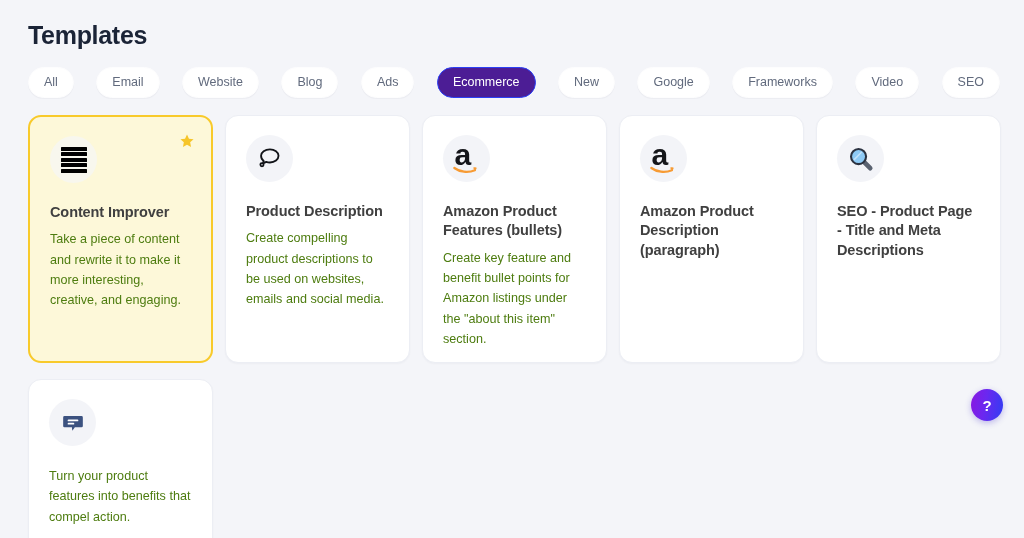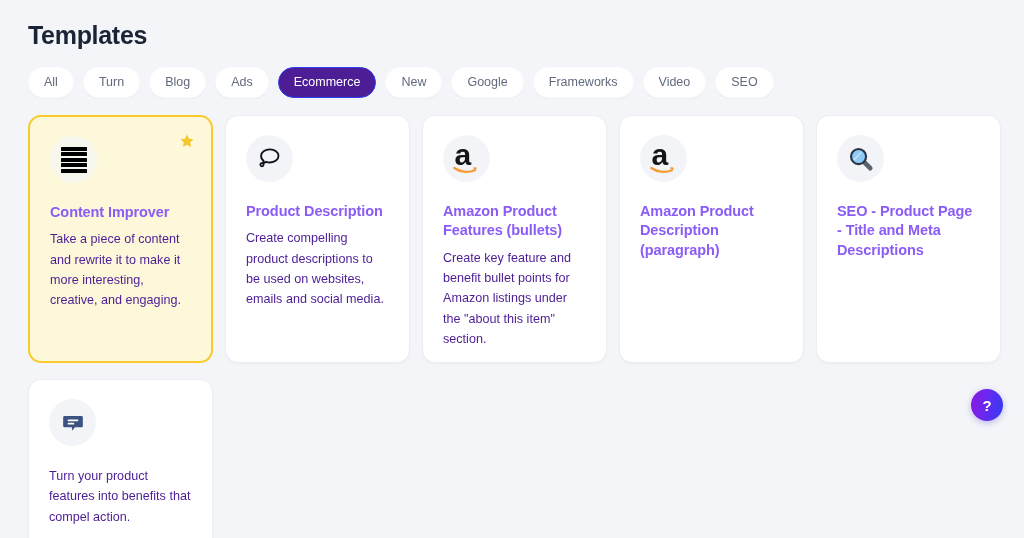--- a/index.html
+++ b/index.html
@@ -34,20 +34,21 @@
     margin-bottom: 17px;
   }
 
   
   .filter-bar {
     display: flex;
     align-items: center;
     gap: 9px;
     margin-bottom: 17px;
     flex-wrap: nowrap;
+    justify-content: space-between;
   }
 
   .pill {
     background: #ffffff;
     color: #616a7d;
     font-size: 12.5px;
     line-height: 1;
     padding: 8px 15px 9px;
     border-radius: 999px;
     white-space: nowrap;
@@ -104,29 +105,29 @@
     justify-content: center;
     margin-bottom: 20px;
     flex: none;
   }
 
   .card.featured .icon-circle { background: #f8f7ee; }
 
   .card-title {
     font-size: 14.5px;
     font-weight: bold;
-    color: #8b5cf6;
+    color: #404040;
     line-height: 1.33;
     letter-spacing: -0.1px;
     margin-bottom: 7px;
   }
 
   .card-desc {
     font-size: 12.6px;
-    color: #4c1d95;
+    color: #4d7c0f;
     line-height: 1.62;
   }
 
   .star-badge {
     position: absolute;
     top: 16px;
     right: 16px;
     width: 16px;
     height: 16px;
     line-height: 1;
@@ -179,21 +180,22 @@
 </style>
 </head>
 <body>
 
 <div class="page">
 
   <h1 class="page-title">Templates</h1>
 
   <div class="filter-bar">
     <div class="pill">All</div>
-    <div class="pill">Turn</div>
+    <div class="pill">Email</div>
+    <div class="pill">Website</div>
     <div class="pill">Blog</div>
     <div class="pill">Ads</div>
     <div class="pill active">Ecommerce</div>
     <div class="pill">New</div>
     <div class="pill">Google</div>
     <div class="pill">Frameworks</div>
     <div class="pill">Video</div>
     <div class="pill">SEO</div>
   </div>
 

